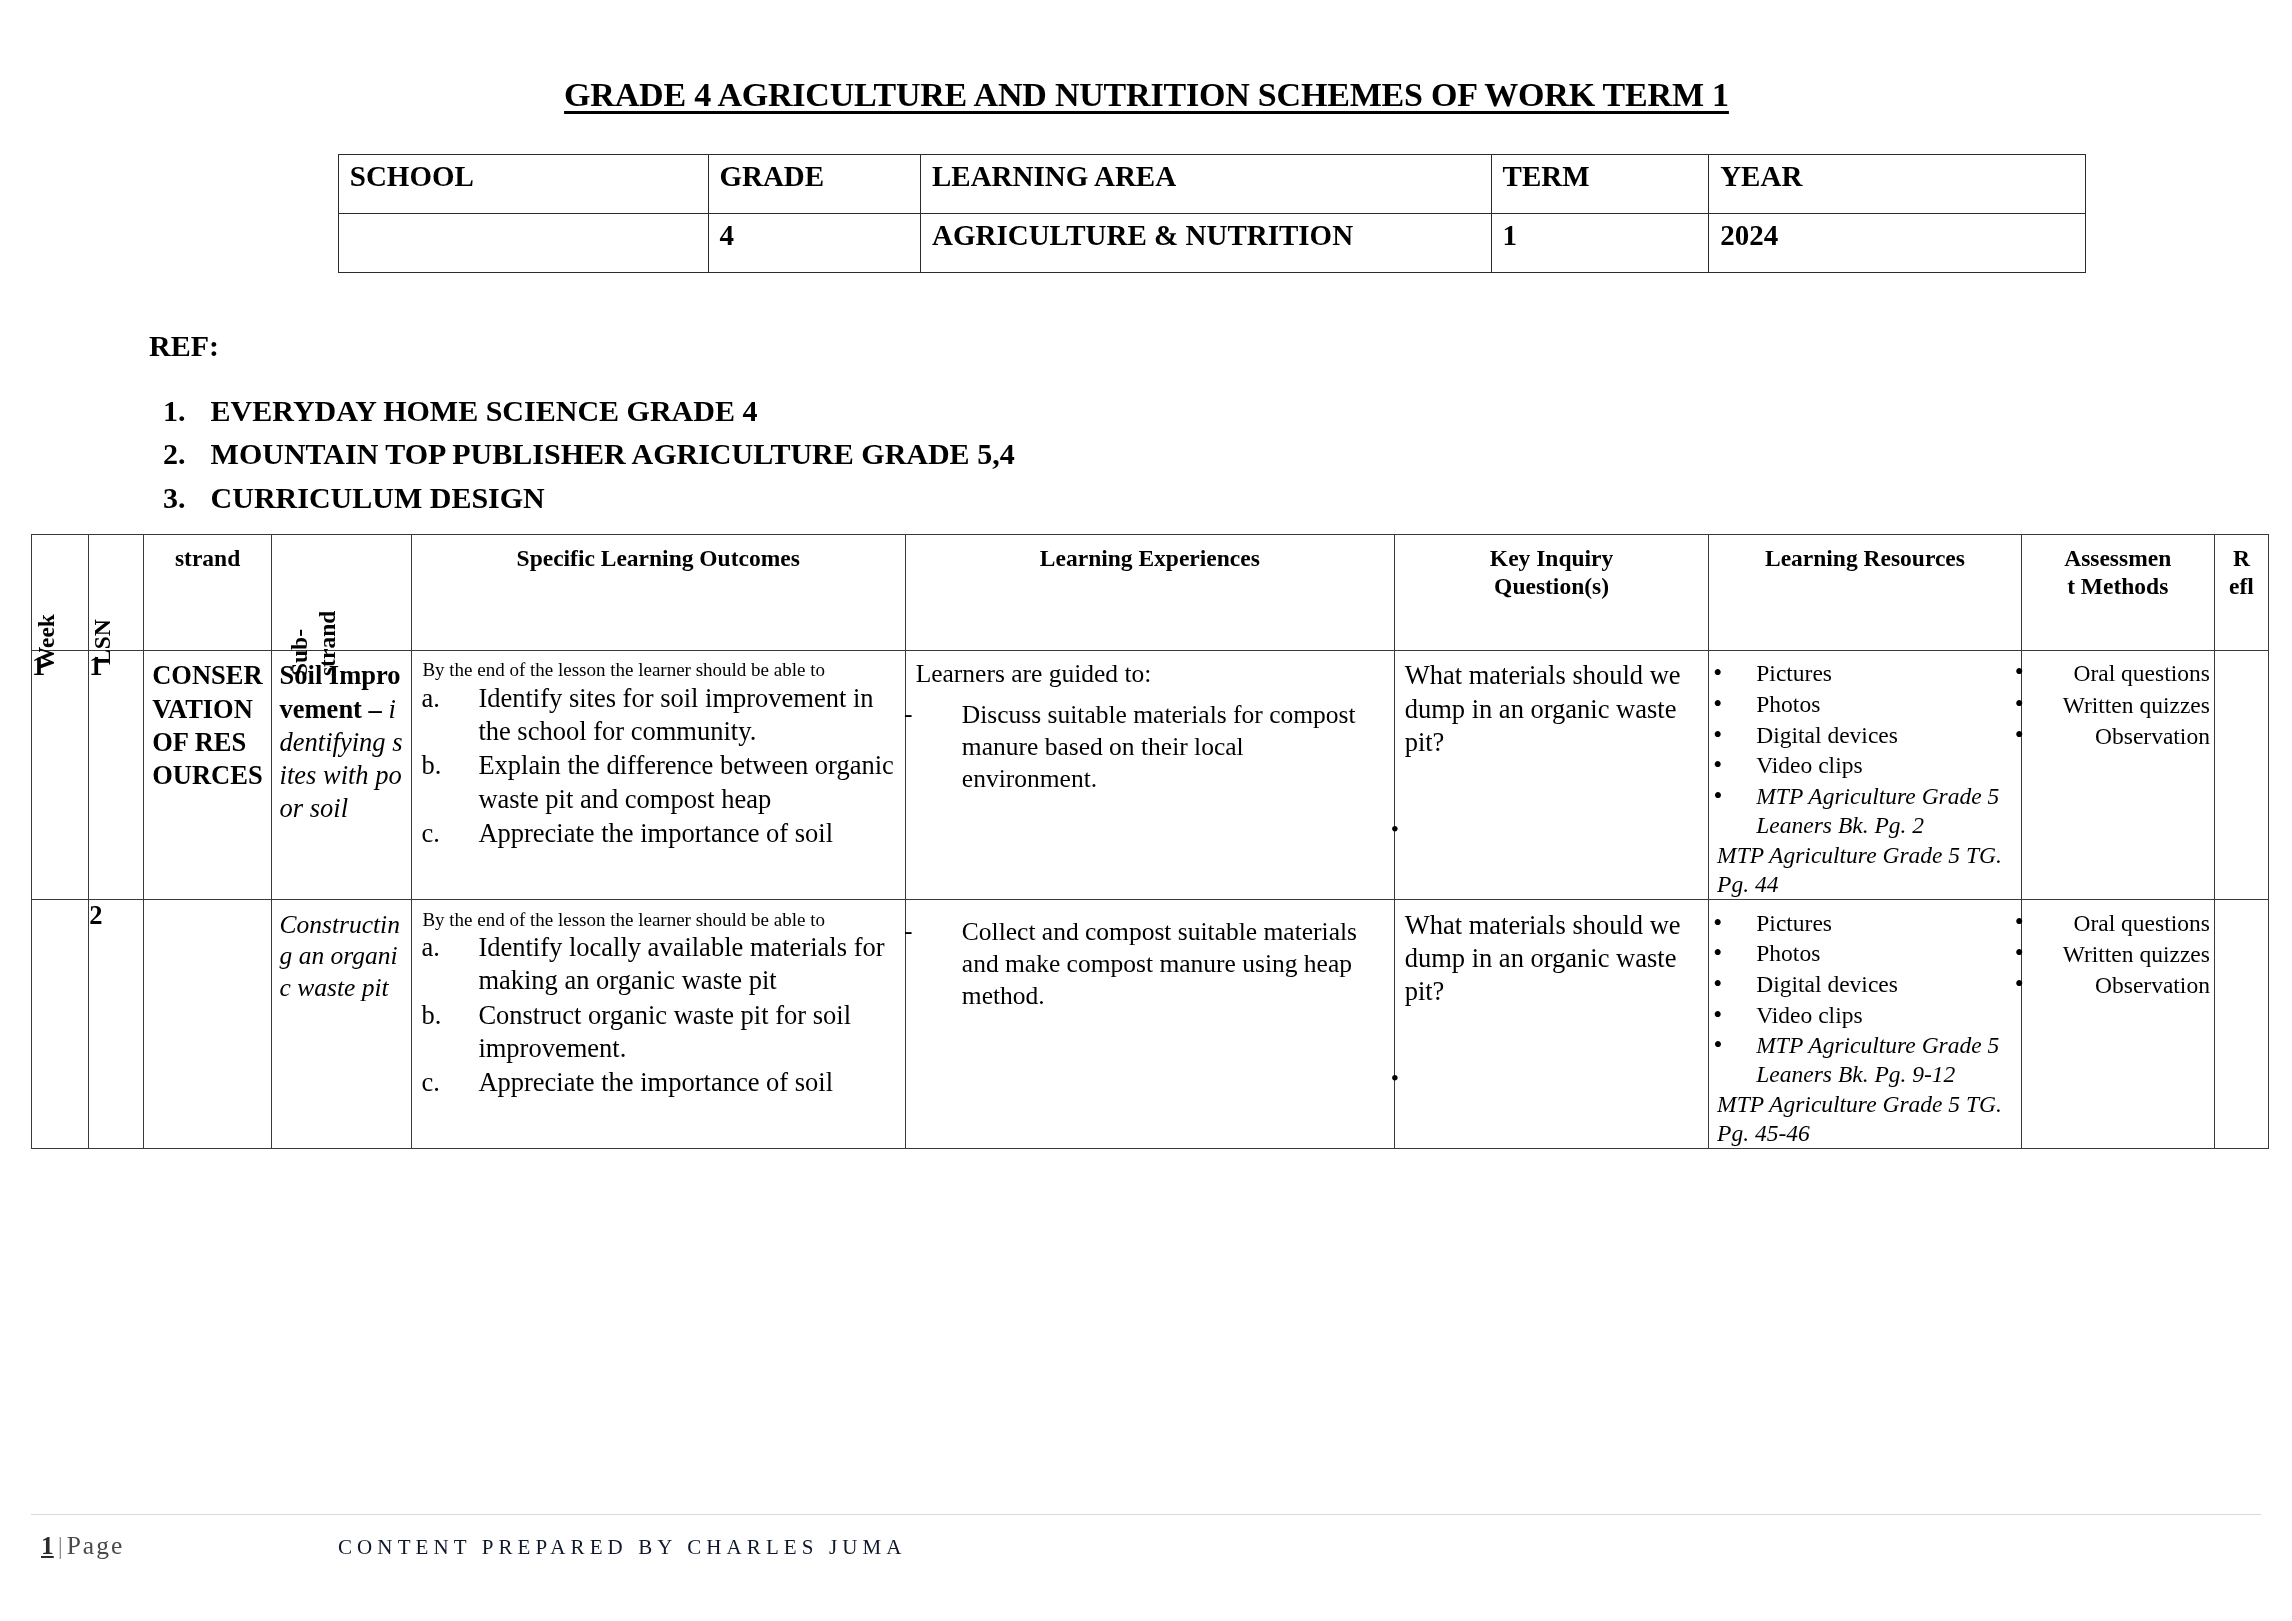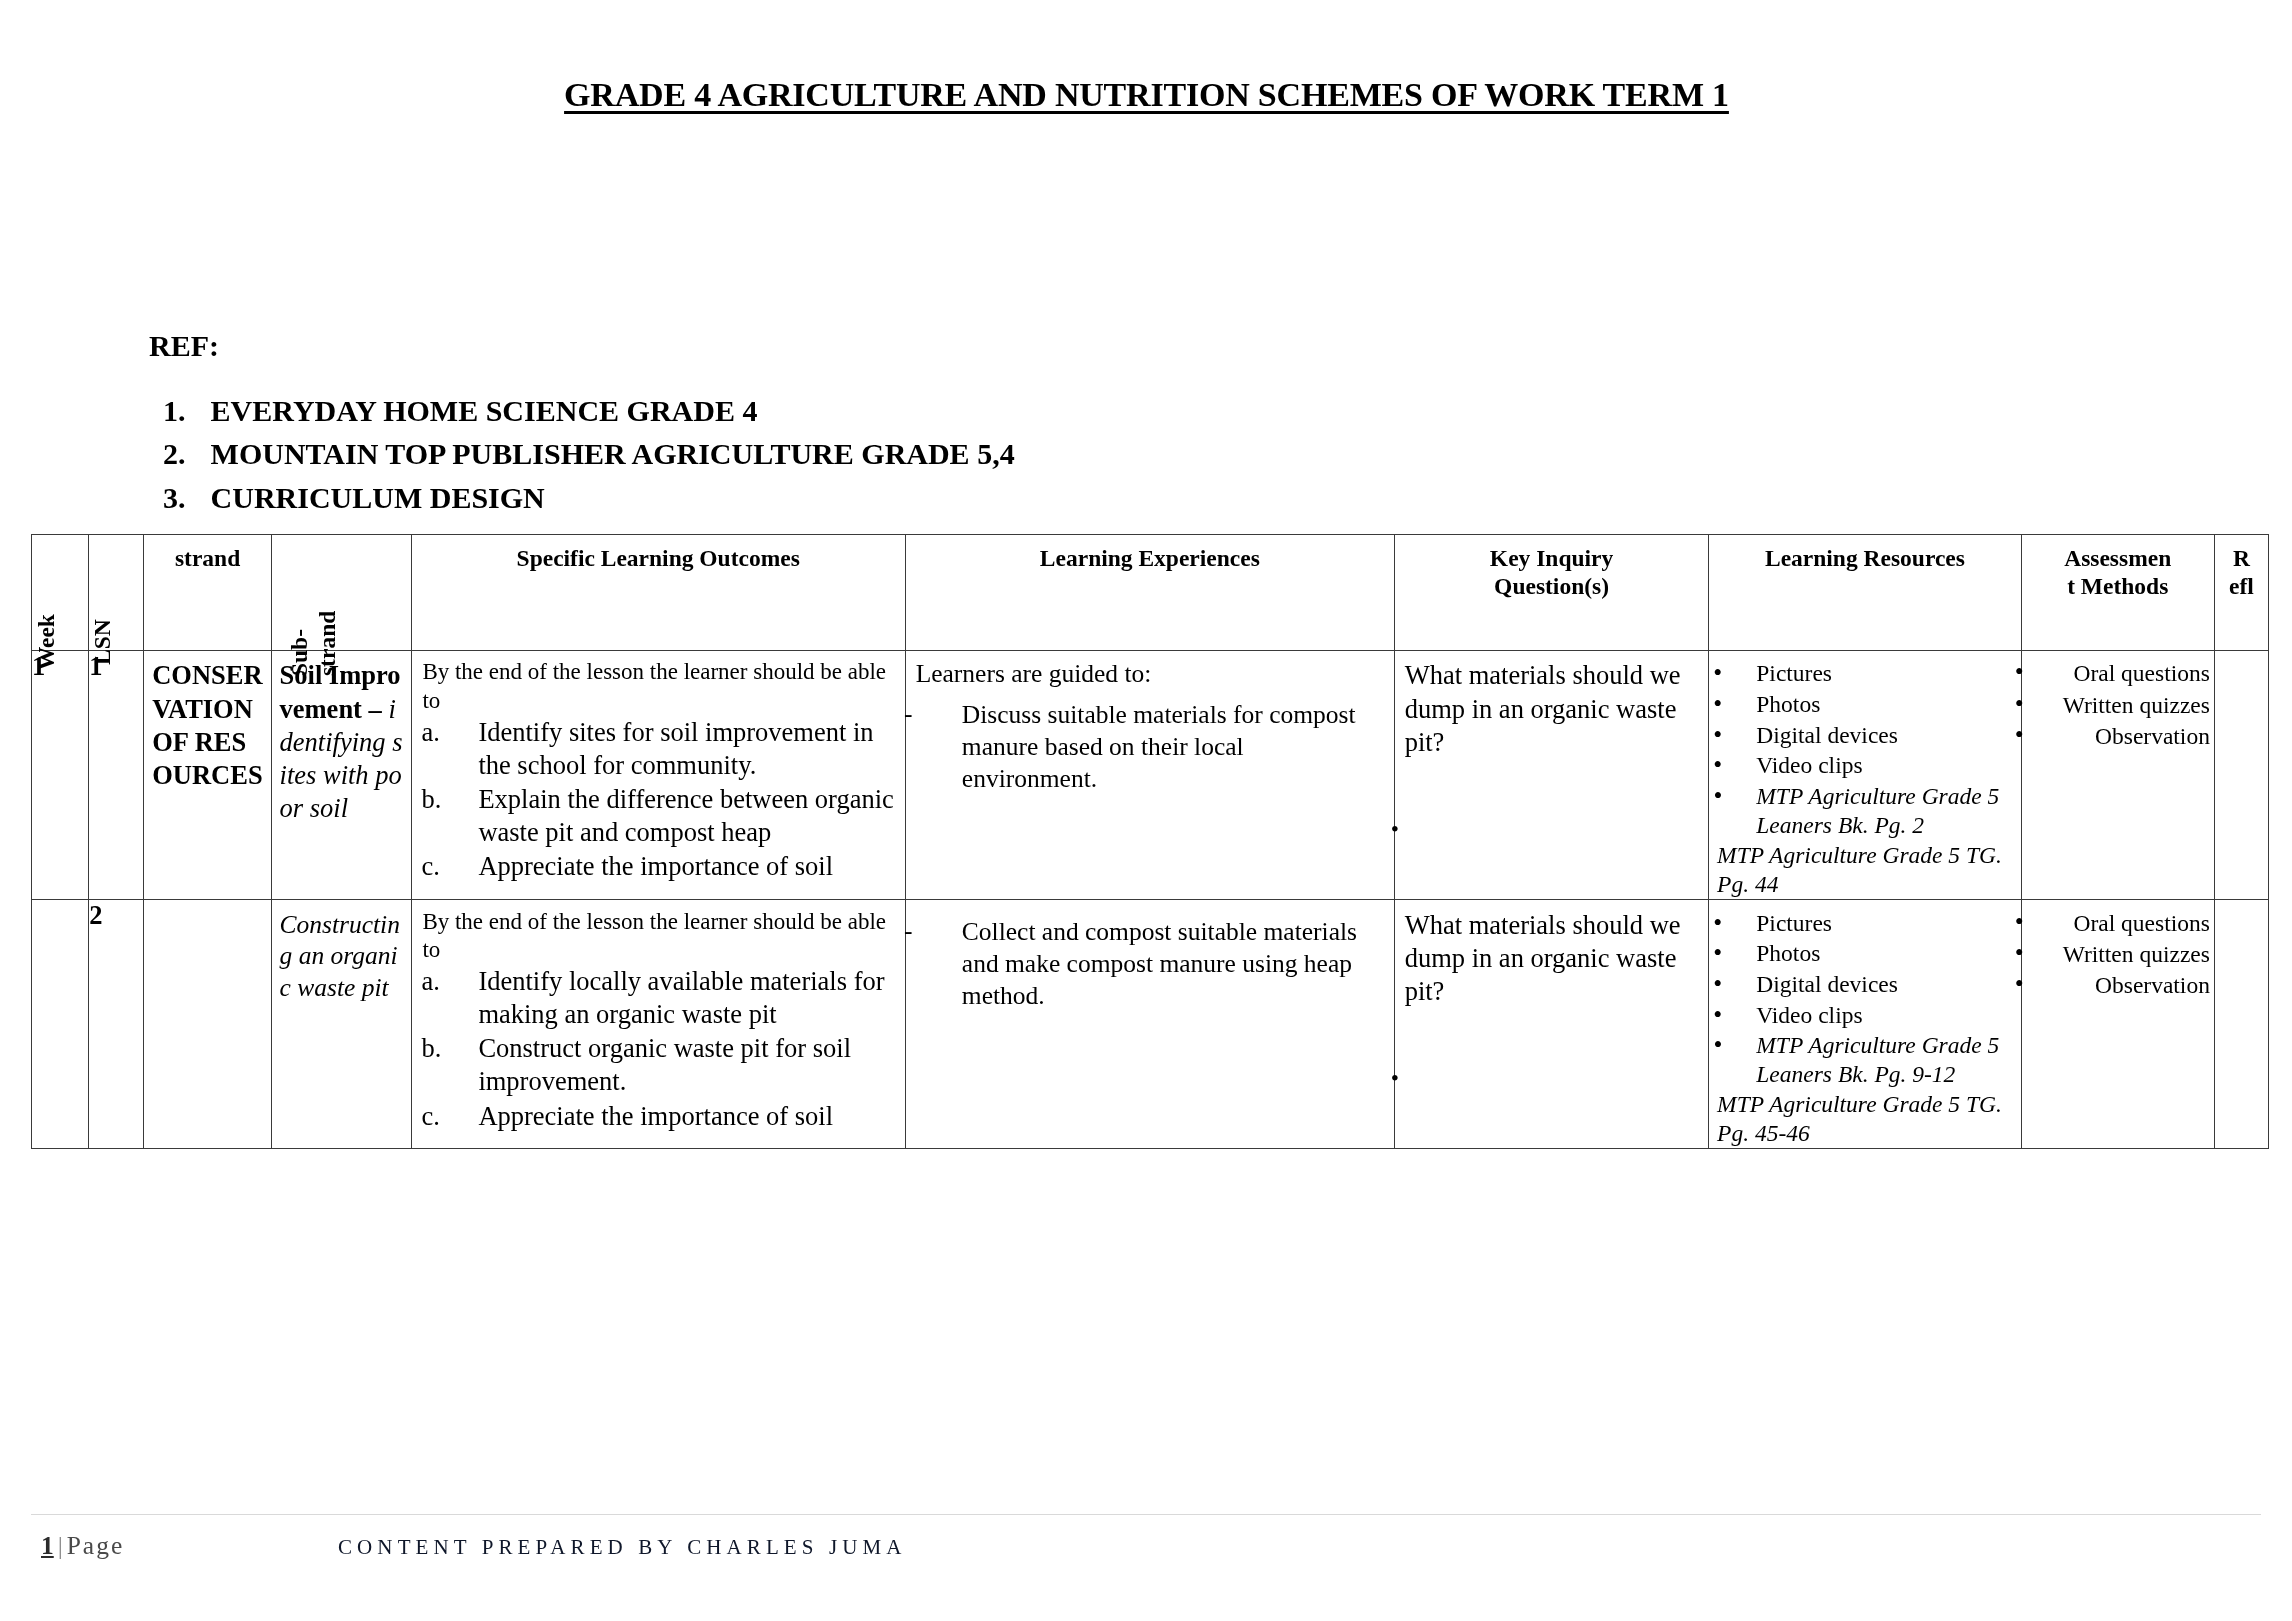--- a/index.html
+++ b/index.html
@@ -173,21 +173,21 @@
     font-style: italic;
   }
   .sub-ital-only {
     font-size: 25.5px;
     font-style: italic;
     line-height: 1.25;
     word-break: break-all;
     padding: 8.8px 4.9px 0 7.8px;
   }
 
-  .slo-intro { padding: 7.8px 5.9px 0 10.8px; font-size: 23px; line-height: 1.25; }
+  .slo-intro { padding: 7.8px 5.9px 0 10.8px; font-size: 19px; line-height: 1.25; }
   ol.slo {
     margin: 0;
     padding: 0 5.9px 7.8px 9.8px;
     list-style: none;
     font-size: 26.5px;
     line-height: 1.25;
   }
   ol.slo li {
     position: relative;
     padding-left: 57px;
@@ -310,20 +310,38 @@
     color: #0f172a;
   }
 </style>
 </head>
 <body>
 
 <div class="page">
 
   <div class="doc-title"><span class="u">GRADE 4 AGRICULTURE AND NUTRITION SCHEMES OF WORK TERM 1</span></div>
 
+  <table class="info">
+    <tbody>
+        <tr>
+      <td class="c-school">SCHOOL</td>
+      <td class="c-grade">GRADE</td>
+      <td class="c-area">LEARNING AREA</td>
+      <td class="c-term">TERM</td>
+      <td class="c-year">YEAR</td>
+    </tr>
+    <tr class="row-vals">
+      <td></td>
+      <td>4</td>
+      <td>AGRICULTURE &amp; NUTRITION</td>
+      <td>1</td>
+      <td>2024</td>
+    </tr>
+  </tbody>
+    </table>
 
   <div class="ref-label">REF:</div>
   <ol class="ref-list">
     <li>EVERYDAY HOME SCIENCE GRADE 4</li>
     <li>MOUNTAIN TOP PUBLISHER AGRICULTURE GRADE 5,4</li>
     <li>CURRICULUM DESIGN</li>
   </ol>
 
   <table class="scheme">
     <thead>

